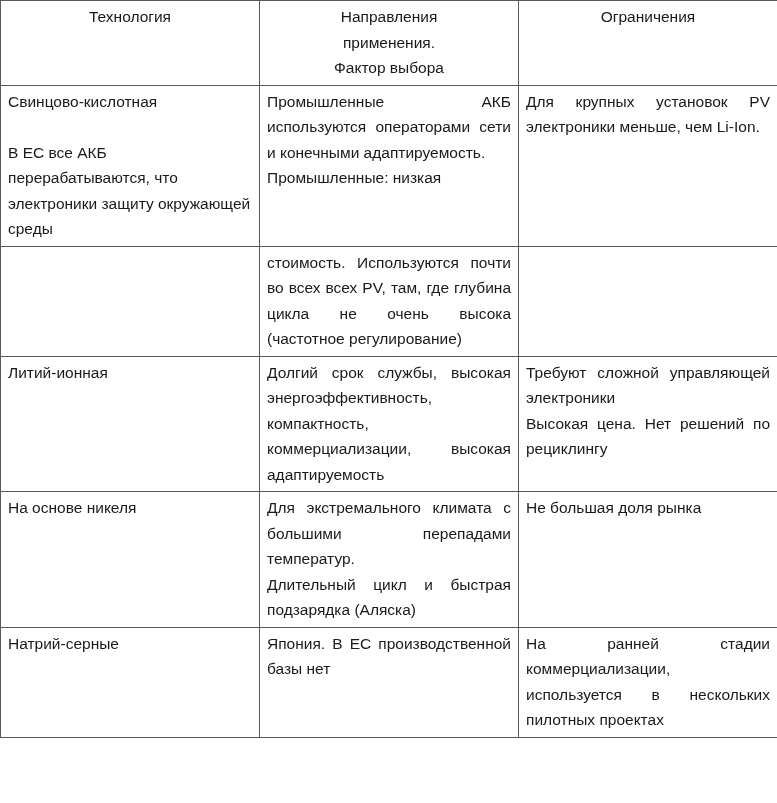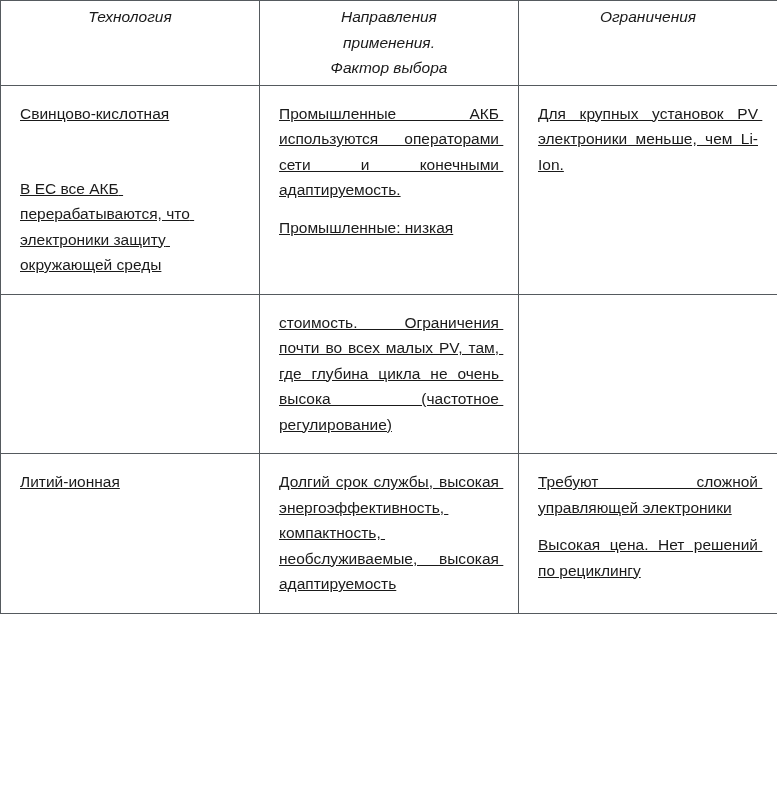--- a/index.html
+++ b/index.html
@@ -34,35 +34,33 @@
     font-weight: normal;
   }
   .head-cell {
     text-align: center;
     vertical-align: top;
     padding-top: 3px;
   }
   .head-cell .hline {
     display: block;
     white-space: pre-wrap;
-    font-style: italic;
   }
   .cell-left {
     text-align: left;
   }
   .cell-just {
     text-align: justify;
     text-align-last: left;
     text-justify: inter-word;
   }
   .para {
     display: block;
-    margin: 12px;
+    margin: 0;
     white-space: pre-wrap;
-    text-decoration: underline;
   }
   .para.justify {
     text-align: justify;
     text-align-last: left;
   }
   .spacer-line {
     display: block;
     height: 25.5px;
   }
   .empty-cell {
@@ -104,30 +102,53 @@
           <span class="para justify">Промышленные АКБ используются операторами сети и конечными адаптируемость.</span>
           <span class="para justify">Промышленные: низкая</span>
         </td>
         <td class="cell-just">
           <span class="para justify">Для крупных установок PV электроники меньше, чем Li-Ion.</span>
         </td>
       </tr>
       <tr>
         <td class="cell-left empty-cell"></td>
         <td class="cell-just">
-          <span class="para justify">стоимость. Ограничения почти во всех малых PV, там, где глубина цикла не очень высока (частотное регулирование)</span>
+          <span class="para justify">стоимость. Используются почти во всех всех PV, там, где глубина цикла не очень высока (частотное регулирование)</span>
         </td>
         <td class="cell-left empty-cell"></td>
       </tr>
       <tr>
         <td class="cell-left">
           <span class="para">Литий-ионная</span>
         </td>
         <td class="cell-just">
-          <span class="para justify">Долгий срок службы, высокая энергоэффективность, компактность, необслуживаемые, высокая адаптируемость</span>
+          <span class="para justify">Долгий срок службы, высокая энергоэффективность, компактность, коммерциализации, высокая адаптируемость</span>
         </td>
         <td class="cell-just">
           <span class="para justify">Требуют сложной управляющей электроники</span>
           <span class="para justify">Высокая цена. Нет решений по рециклингу</span>
         </td>
       </tr>
+      <tr>
+        <td class="cell-left">
+          <span class="para">На основе никеля</span>
+        </td>
+        <td class="cell-just">
+          <span class="para justify">Для экстремального климата с большими перепадами температур.</span>
+          <span class="para justify">Длительный цикл и быстрая подзарядка (Аляска)</span>
+        </td>
+        <td class="cell-left">
+          <span class="para">Не большая доля рынка</span>
+        </td>
+      </tr>
+      <tr>
+        <td class="cell-left">
+          <span class="para">Натрий-серные</span>
+        </td>
+        <td class="cell-just">
+          <span class="para justify">Япония. В ЕС производственной базы нет</span>
+        </td>
+        <td class="cell-just">
+          <span class="para justify">На ранней стадии коммерциализации, используется в нескольких пилотных проектах</span>
+        </td>
+      </tr>
     </tbody>
 </table>
 
 </body></html>

